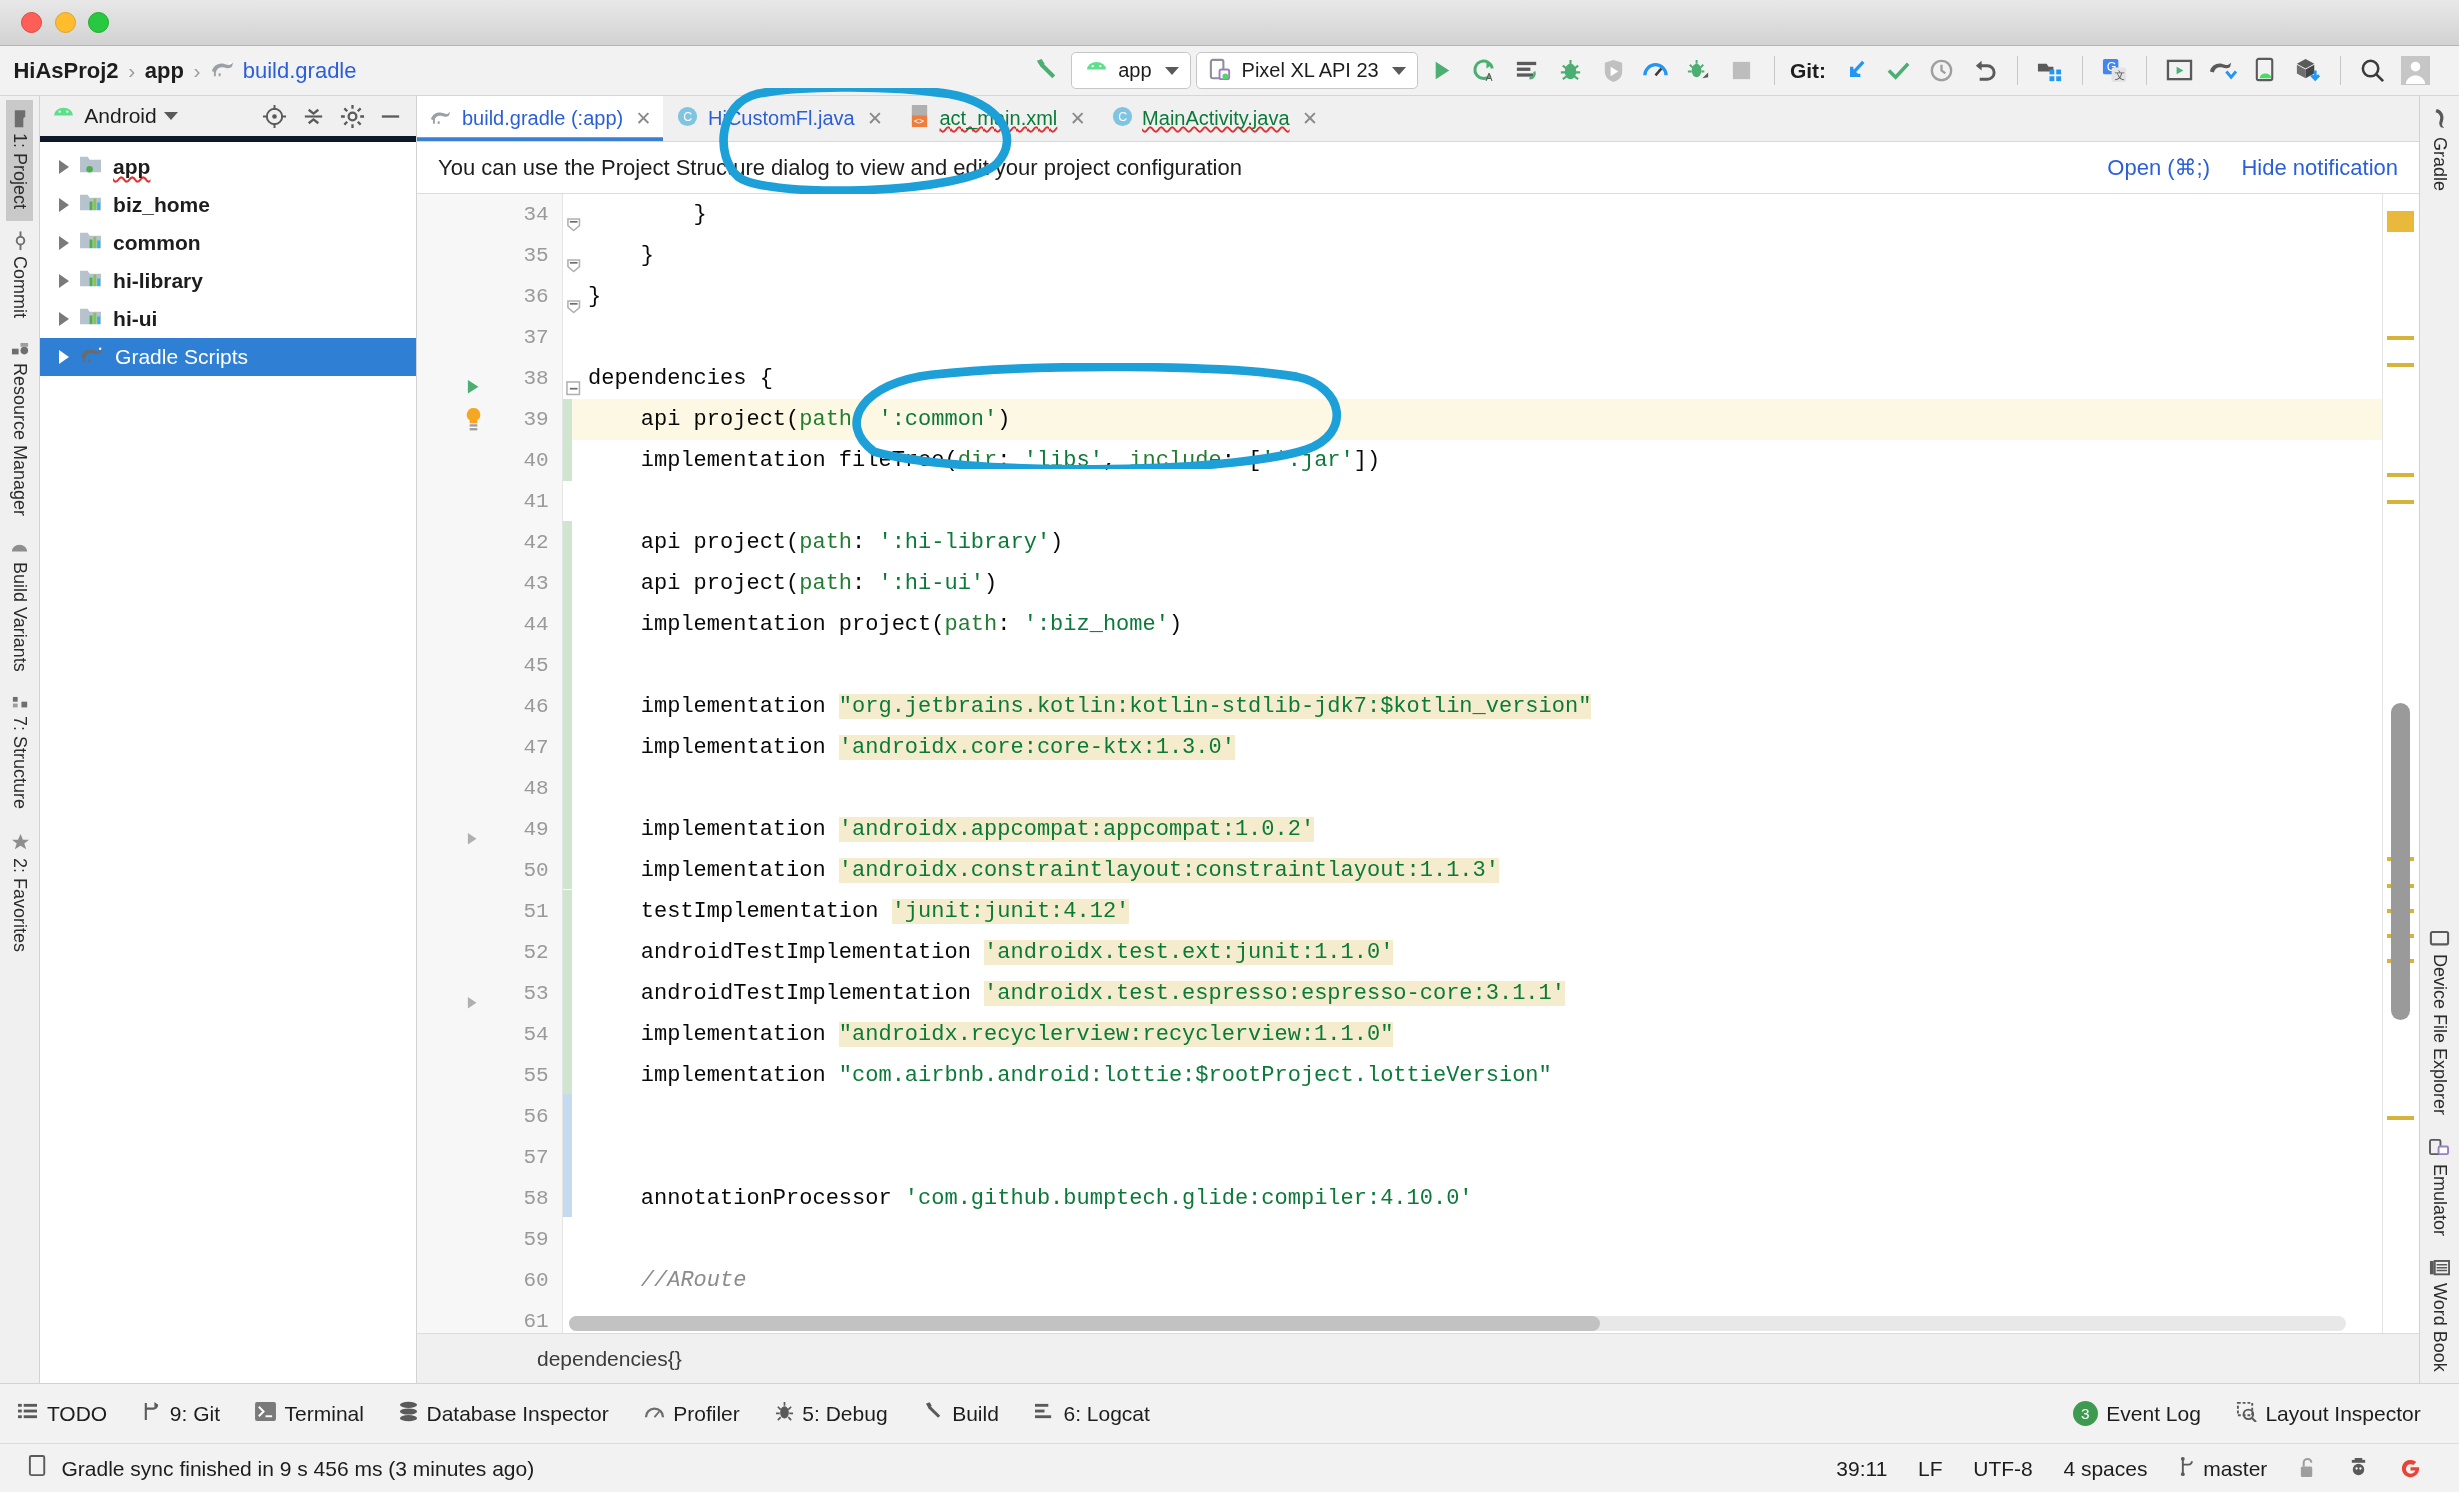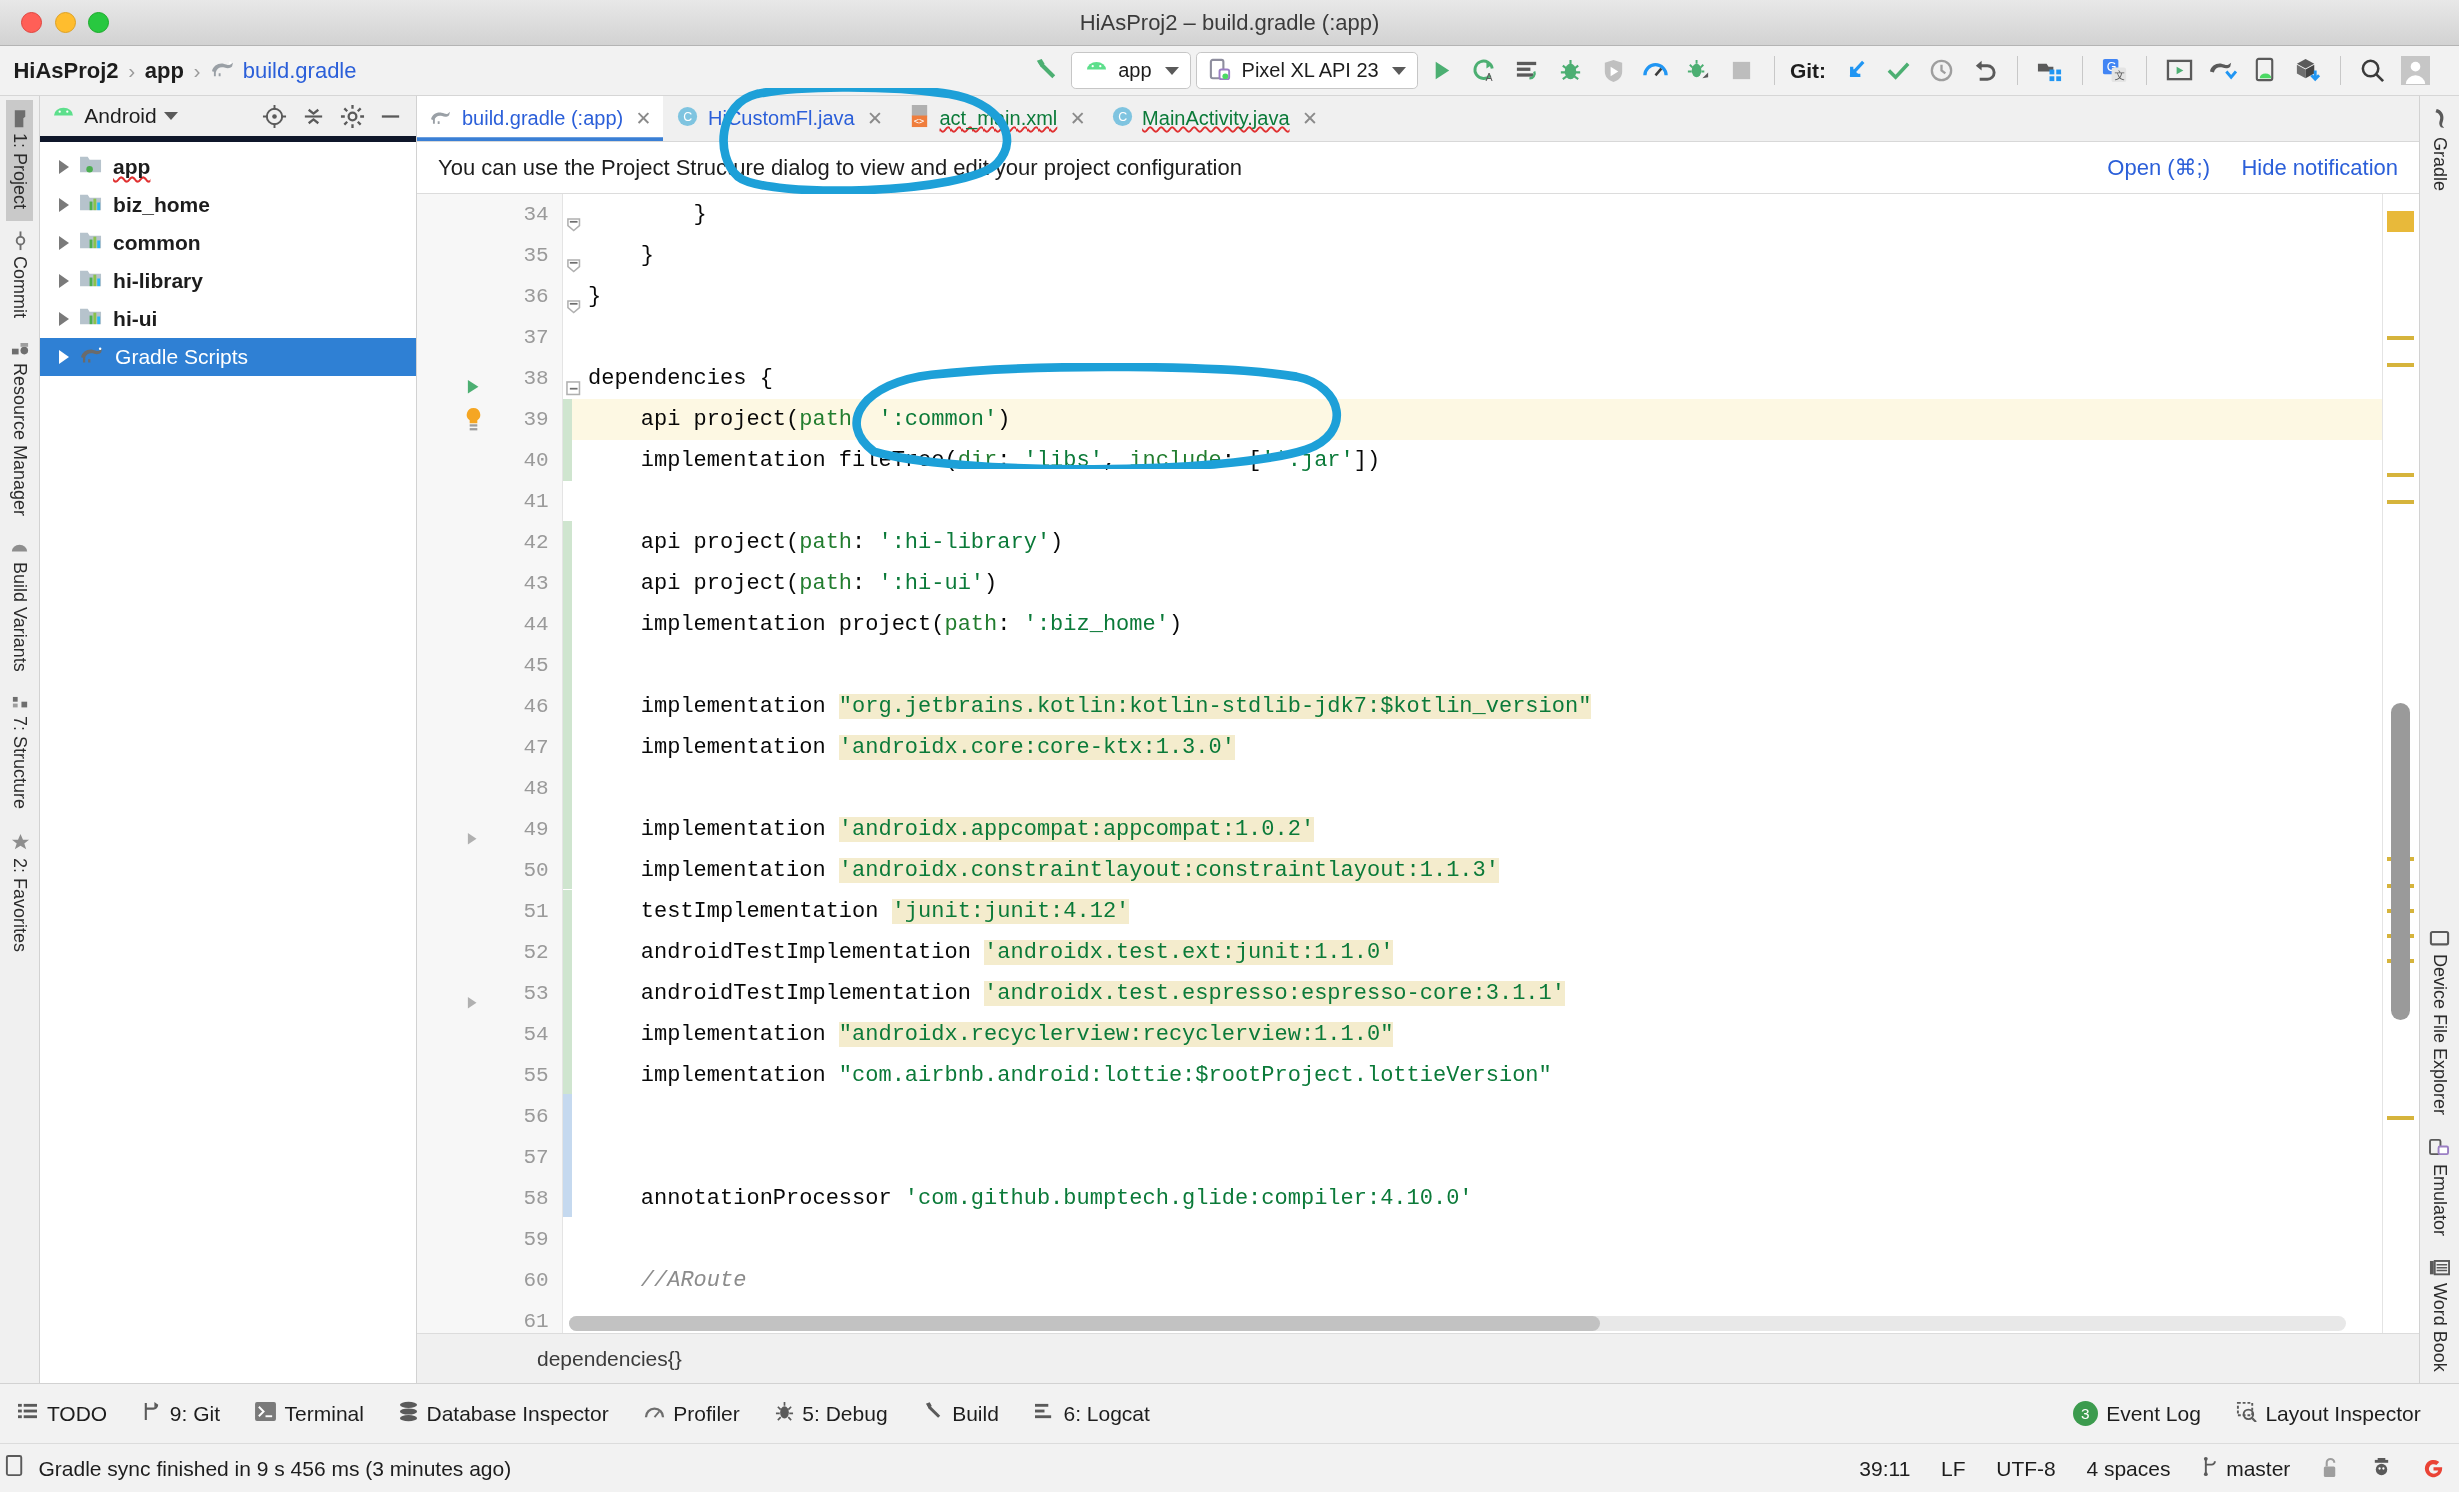--- a/index.html
+++ b/index.html
@@ -160,39 +160,38 @@
     font-size:21px; color:#1d1d1d;
   }
   .bitem{ display:flex; align-items:center; gap:8.6px; }
   .bspacer{ flex:1; }
   .badge{
     width:25px;height:25px;border-radius:50%;background:#3c9b4e;color:#fff;
     font-size:15.4px; display:flex;align-items:center;justify-content:center;
   }
   .statusbar{
     height:50px; background:#f2f2f2; border-top:1px solid #dcdcdc;
-    display:flex; align-items:center; padding:0 4px; gap:11.5px;
+    display:flex; align-items:center; padding:0 27px; gap:11.5px;
     font-size:21px; color:#1d1d1d;
   }
   .sspacer{flex:1;}
   .sitem{ display:flex; align-items:center; gap:7.7px; padding:0 9.6px;}
 
   
   .annot{ position:absolute; pointer-events:none; z-index:50; }
 </style>
 </head>
 <body>
 
 <div class="titlebar">
   <div class="traffic">
     <span class="dot red"></span>
     <span class="dot yellow"></span>
     <span class="dot green"></span>
   </div>
-  <div class="wintitle">HiAsProj2 – build.gradle (:app)</div>
 </div>
 
 <div class="navbar">
   <span class="crumb">HiAsProj2</span>
   <span class="crumb-sep">›</span>
   <span class="crumb">app</span>
   <span class="crumb-sep">›</span>
   <span style="margin-right:7.7px;">
     <svg width="25" height="21" viewBox="0 0 26 22">
         <path d="M2 14c1-6 7-9 12-8 3 .6 5 2 7 1l3-2-1 4c-2 2-5 2-8 1-4-1.2-8 .5-9 5z" fill="#9aa0a6"></path>

